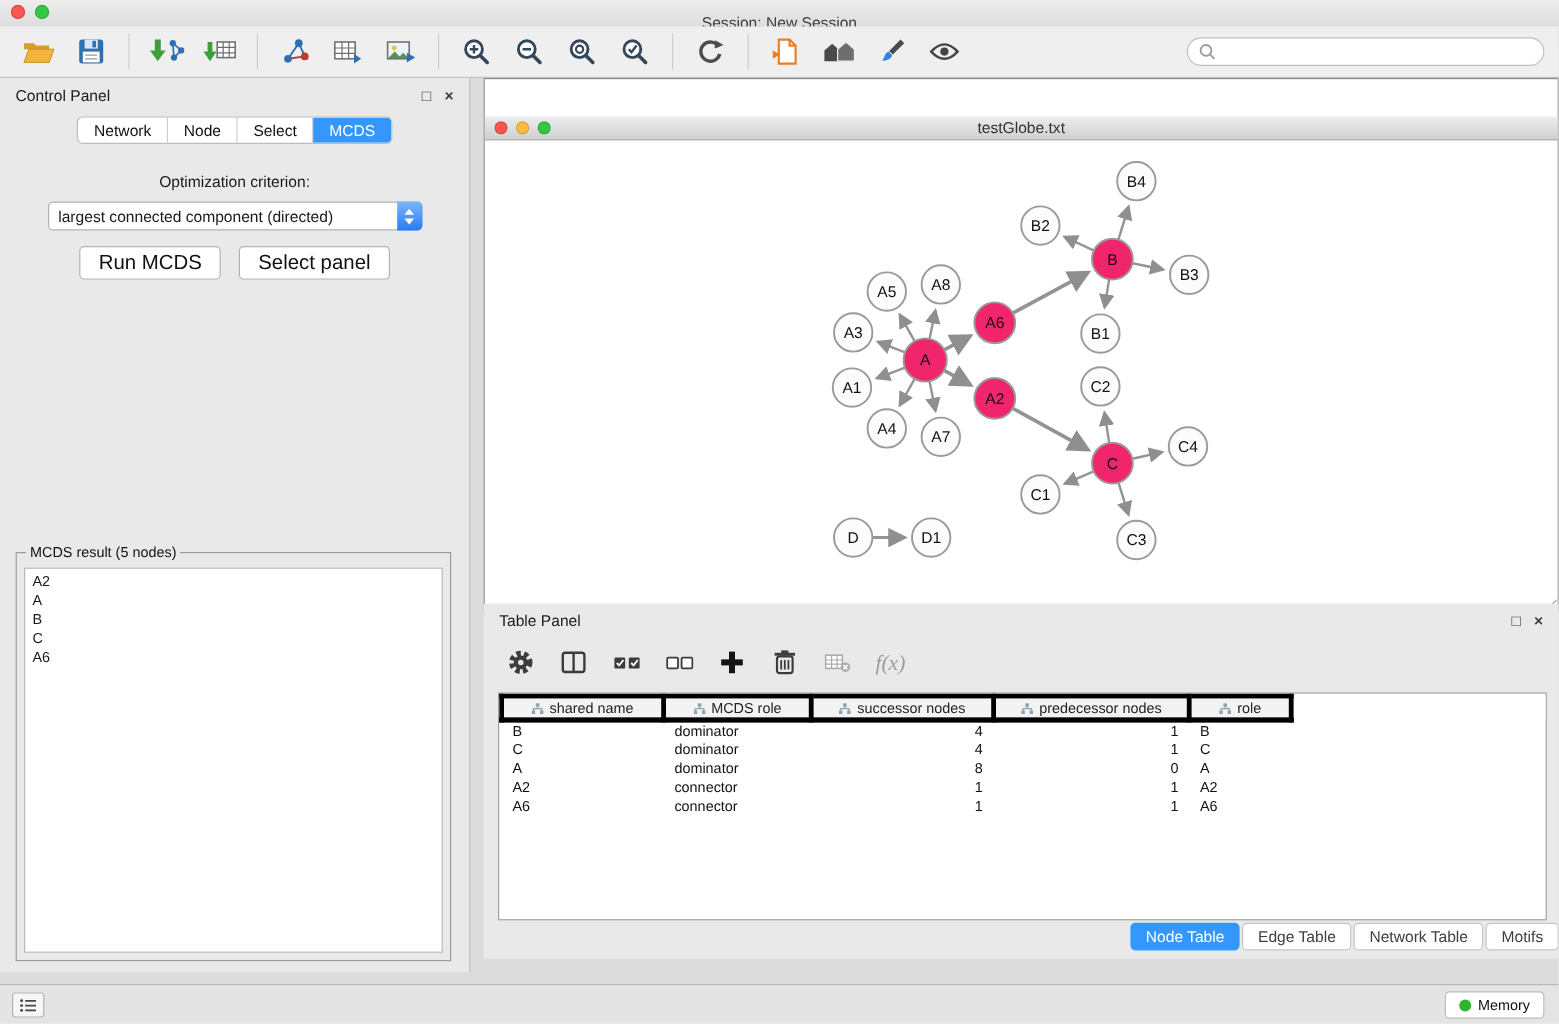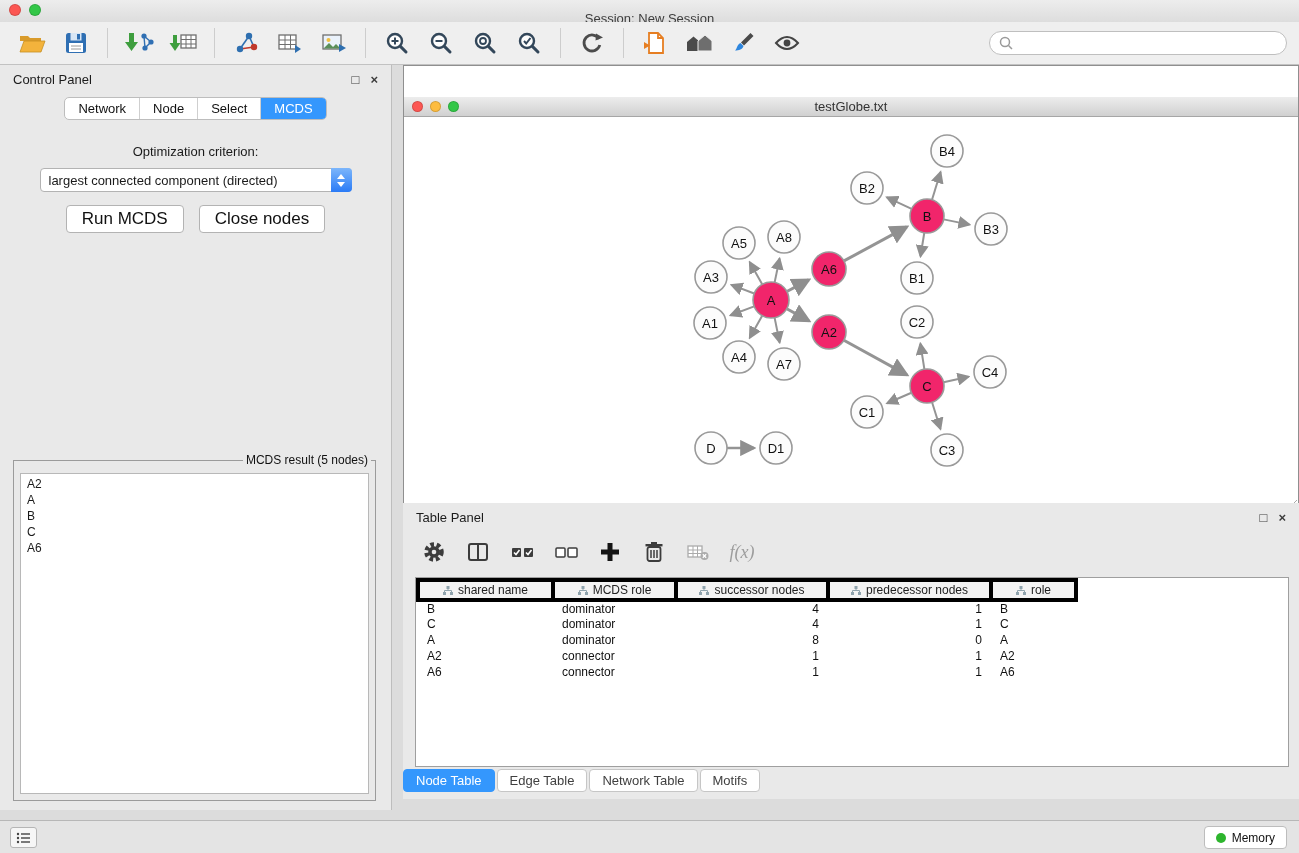--- a/index.html
+++ b/index.html
@@ -43,21 +43,21 @@
   .dd-stepper { position:absolute; right:-1px; top:-1px; bottom:-1px; width:21px;
     background:linear-gradient(#7cb6fb,#2a7bf6); border-radius:0 4px 4px 0;
     display:flex; flex-direction:column; align-items:center; justify-content:center; gap:3px; }
   .tri-up { width:0; height:0; border-left:4px solid transparent; border-right:4px solid transparent; border-bottom:5px solid #fff; }
   .tri-down { width:0; height:0; border-left:4px solid transparent; border-right:4px solid transparent; border-top:5px solid #fff; }
   .cp-buttons { display:flex; justify-content:center; gap:15px; margin-top:13px; }
   .btn { background:#fff; border:1px solid #b3b3b3; border-radius:4px; padding:3px 15px; font-size:17px;
     font-family:"Liberation Sans", sans-serif; color:#111; }
   .result-fieldset { position:absolute; left:13px; right:15px; top:388px; bottom:9px;
     border:1px solid #9b9b9b; padding:6px; }
-  .result-fieldset legend { font-size:12px; padding:0 3px; margin-left:2px; color:#111;text-align:right; }
+  .result-fieldset legend { font-size:12px; padding:0 3px; margin-left:2px; color:#111; }
   .result-list { width:100%; height:100%; background:#fff; border:1px solid #b8b8b8;
     font-size:12px; line-height:16px; padding:2px 6px; overflow:auto; }
 
   
   .network-window { position:absolute; left:403px; top:65px; width:896px; height:445px;
     background:#fff; border:1px solid #8f8f8f; }
   .net-titlebar { height:20px; background:linear-gradient(#ededed,#d0d0d0); border-bottom:1px solid #a6a6a6;
     position:relative; display:flex; align-items:center; justify-content:center; font-size:13px; color:#333;margin-top:31px; }
   .net-traffic { position:absolute; left:8px; top:4px; display:flex; gap:7px; }
   .net-traffic .light { width:11px; height:11px; }
@@ -71,21 +71,21 @@
   .tp-icon { min-width:26px; display:flex; justify-content:center; align-items:center; }
   .fx { font-family:"Liberation Serif", serif; font-style:italic; font-size:18px; color:#9c9c9c; }
   .tp-table-wrap { position:absolute; left:12px; right:10px; top:74px; bottom:32px;
     background:#fff; border:1px solid #9f9f9f; overflow:hidden; }
   table.node-table { border-collapse:collapse; table-layout:fixed; width:100%; font-size:12px; }
   table.node-table th { background:#f3f3f3; border:4px solid #000000; height:20px; font-weight:normal; font-size:12px; color:#222; }
   table.node-table th.filler { background:#fff; border:none; }
   .th-inner { display:flex; align-items:center; justify-content:center; gap:5px; }
   table.node-table td { height:16px; padding:0 9px; border:none; color:#111; }
   table.node-table td.num { text-align:right; }
-  .tp-tabs { position:absolute; bottom:7px; left:0; right:0; display:flex; justify-content:flex-start; gap:2px; }
+  .tp-tabs { position:absolute; bottom:7px; left:0; right:0; display:flex; justify-content:flex-end; gap:2px; }
   .tp-tab { background:#fff; border:1px solid #c6c6c6; border-radius:4px; padding:3px 12px; font-size:13px; color:#404040; }
   .tp-tab.active { background:#3497fd; border-color:#3497fd; color:#fff; }
 
   
   .statusbar { position:absolute; left:0; top:820px; right:0; height:33px; background:#e4e4e4; border-top:1px solid #b7b7b7; }
   .list-btn { position:absolute; left:10px; top:6px; width:27px; height:21px; background:#f6f6f6;
     border:1px solid #b5b5b5; border-radius:3px; display:flex; align-items:center; justify-content:center; }
   .memory-btn { position:absolute; right:12px; top:5px; height:23px; background:#fff; border:1px solid #bdbdbd;
     border-radius:4px; display:flex; align-items:center; gap:6px; padding:0 11px; font-size:12px; color:#111; }
   .mem-dot { width:10px; height:10px; border-radius:50%; }
@@ -262,21 +262,21 @@
     <div class="cp-opt-label">Optimization criterion:</div>
     <div class="cp-dropdown">
       <span>largest connected component (directed)</span>
       <span class="dd-stepper">
         <span class="tri-up"></span>
           <span class="tri-down"></span>
       </span>
     </div>
     <div class="cp-buttons">
       <button class="btn">Run MCDS</button>
-      <button class="btn">Close nodes</button>
+      <button class="btn">Select panel</button>
     </div>
     <fieldset class="result-fieldset">
       <legend>MCDS result (5 nodes)</legend>
       <div class="result-list">
           <div>A2</div>
           <div>A</div>
           <div>B</div>
           <div>C</div>
           <div>A6</div>
         </div>

